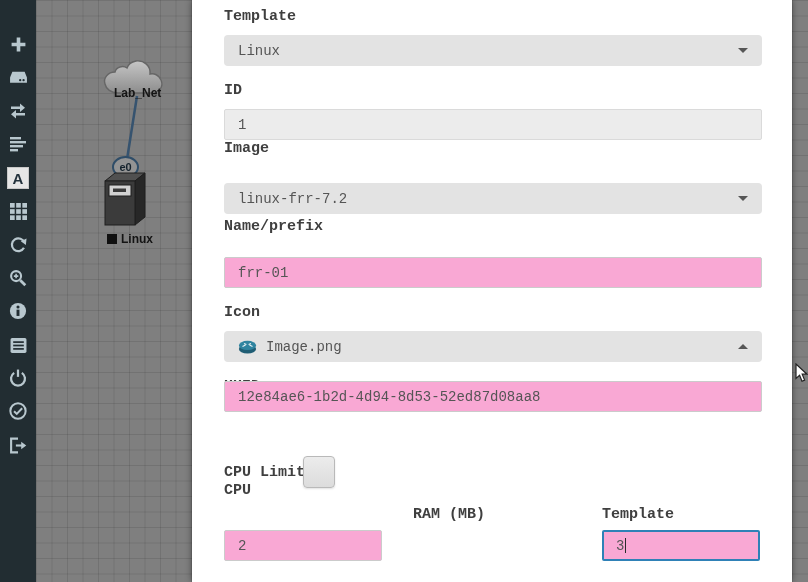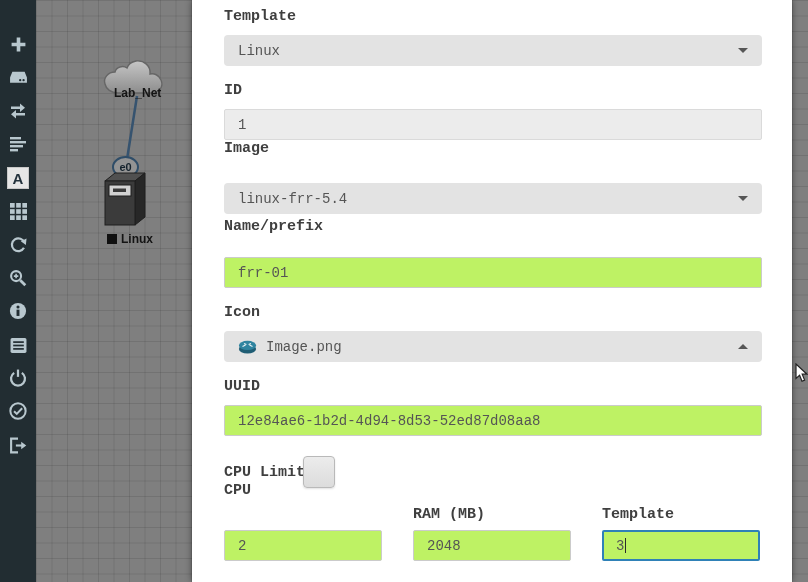--- a/index.html
+++ b/index.html
@@ -38,21 +38,21 @@
   .panel{position:absolute; left:192px; top:0; width:600px; height:582px; background:var(--panel_bg);
          box-shadow:0 0 7px rgba(0,0,0,.45); z-index:2;font-family:Liberation Mono, monospace;}
   .panel-content{position:relative; margin-left:32px; width:538px; height:100%;}
   .f-label{position:absolute; left:0; font-size:15px; font-weight:bold; color:var(--label_text);}
   .f-select{position:absolute; left:0; width:538px; height:31px; background:var(--select_bg); border-radius:4px;
             display:flex; align-items:center; padding:0 14px; font-size:14px; color:var(--input_text); cursor:pointer;}
   .f-select .sel-val{flex:1;}
   .caret{width:0; height:0; border:5px solid transparent;}
   .caret.down{border-top-color:#565656; margin-top:5px;}
   .caret.up{border-bottom-color:#565656; margin-bottom:5px;}
-  .f-input{position:absolute; left:0; width:538px; height:31px; background:#bef264; border:1px solid #cbcbcb;
+  .f-input{position:absolute; left:0; width:538px; height:31px; background:#f9a8d4; border:1px solid #cbcbcb;
            border-radius:2px; display:flex; align-items:center; padding:0 13px; font-size:14px; color:var(--input_text);}
   .f-input.disabled{background:#ececec; border-color:#dadada;}
   .f-input.focused{border:2px solid var(--accent); padding:0 12px;}
   .caret-bar{display:inline-block; width:1px; height:15px; background:#2b2b2b; margin-left:1px;}
   .checkbox{position:absolute; width:32px; height:32px; background:linear-gradient(#ececec,#dcdcdc);
             border:1px solid #b9b9b9; border-radius:4px; box-shadow:0 1px 2px rgba(0,0,0,.12); cursor:pointer;}
   .col{width:158px !important;}
   .router-ico{margin-right:9px; display:flex; align-items:center;}
 
   .cursor{position:absolute; left:795px; top:363px; z-index:5; pointer-events:none;}
@@ -195,21 +195,21 @@
       <span class="caret down"></span>
     </div>
 
     <label class="f-label" style="top:82px">ID</label>
     <div class="f-input disabled" style="top:109px">
       <span>1</span>
     </div>
 
     <label class="f-label" style="top:140px">Image</label>
     <div class="f-select" style="top:183px">
-      <span class="sel-val">linux-frr-5.4</span>
+      <span class="sel-val">linux-frr-7.2</span>
       <span class="caret down"></span>
     </div>
 
     <label class="f-label" style="top:218px">Name/prefix</label>
     <div class="f-input" style="top:257px">
       <span>frr-01</span>
     </div>
 
     <label class="f-label" style="top:304px">Icon</label>
     <div class="f-select" style="top:331px">
@@ -218,36 +218,33 @@
           <ellipse cx="9.5" cy="9" rx="8.6" ry="4.6" fill="#1f5d74"></ellipse>
           <ellipse cx="9.5" cy="5.4" rx="8.6" ry="4.6" fill="#2f84a0"></ellipse>
           <path d="M4.5 6.6l3-1.6M14.5 6.6l-3-1.6M6 3.4l2.4 1M13 3.4l-2.4 1" stroke="#e8f2f5" stroke-width="1.1" fill="none"></path>
         </svg>
       </span>
       <span class="sel-val">Image.png</span>
       <span class="caret up"></span>
     </div>
 
     <label class="f-label" style="top:378px">UUID</label>
-    <div class="f-input" style="top:405px">
+    <div class="f-input" style="top:381px">
       <span>12e84ae6-1b2d-4d94-8d53-52ed87d08aa8</span>
     </div>
 
     <label class="f-label" style="top:464px">CPU Limit</label>
     <div class="checkbox" style="left:79px; top:456px;"></div>
 
     <label class="f-label col" style="top:482px; left:0">CPU</label>
     <div class="f-input col" style="top:530px; left:0">
       <span>2</span>
     </div>
 
     <label class="f-label col" style="top:506px; left:189px">RAM (MB)</label>
-    <div class="f-input col" style="top:530px; left:189px">
-      <span>2048</span>
-    </div>
 
     <label class="f-label col" style="top:506px; left:378px">Template</label>
     <div class="f-input col focused" style="top:530px; left:378px">
       <span>3</span>
         <span class="caret-bar"></span>
     </div>
 
   </div>
 </section>
 

